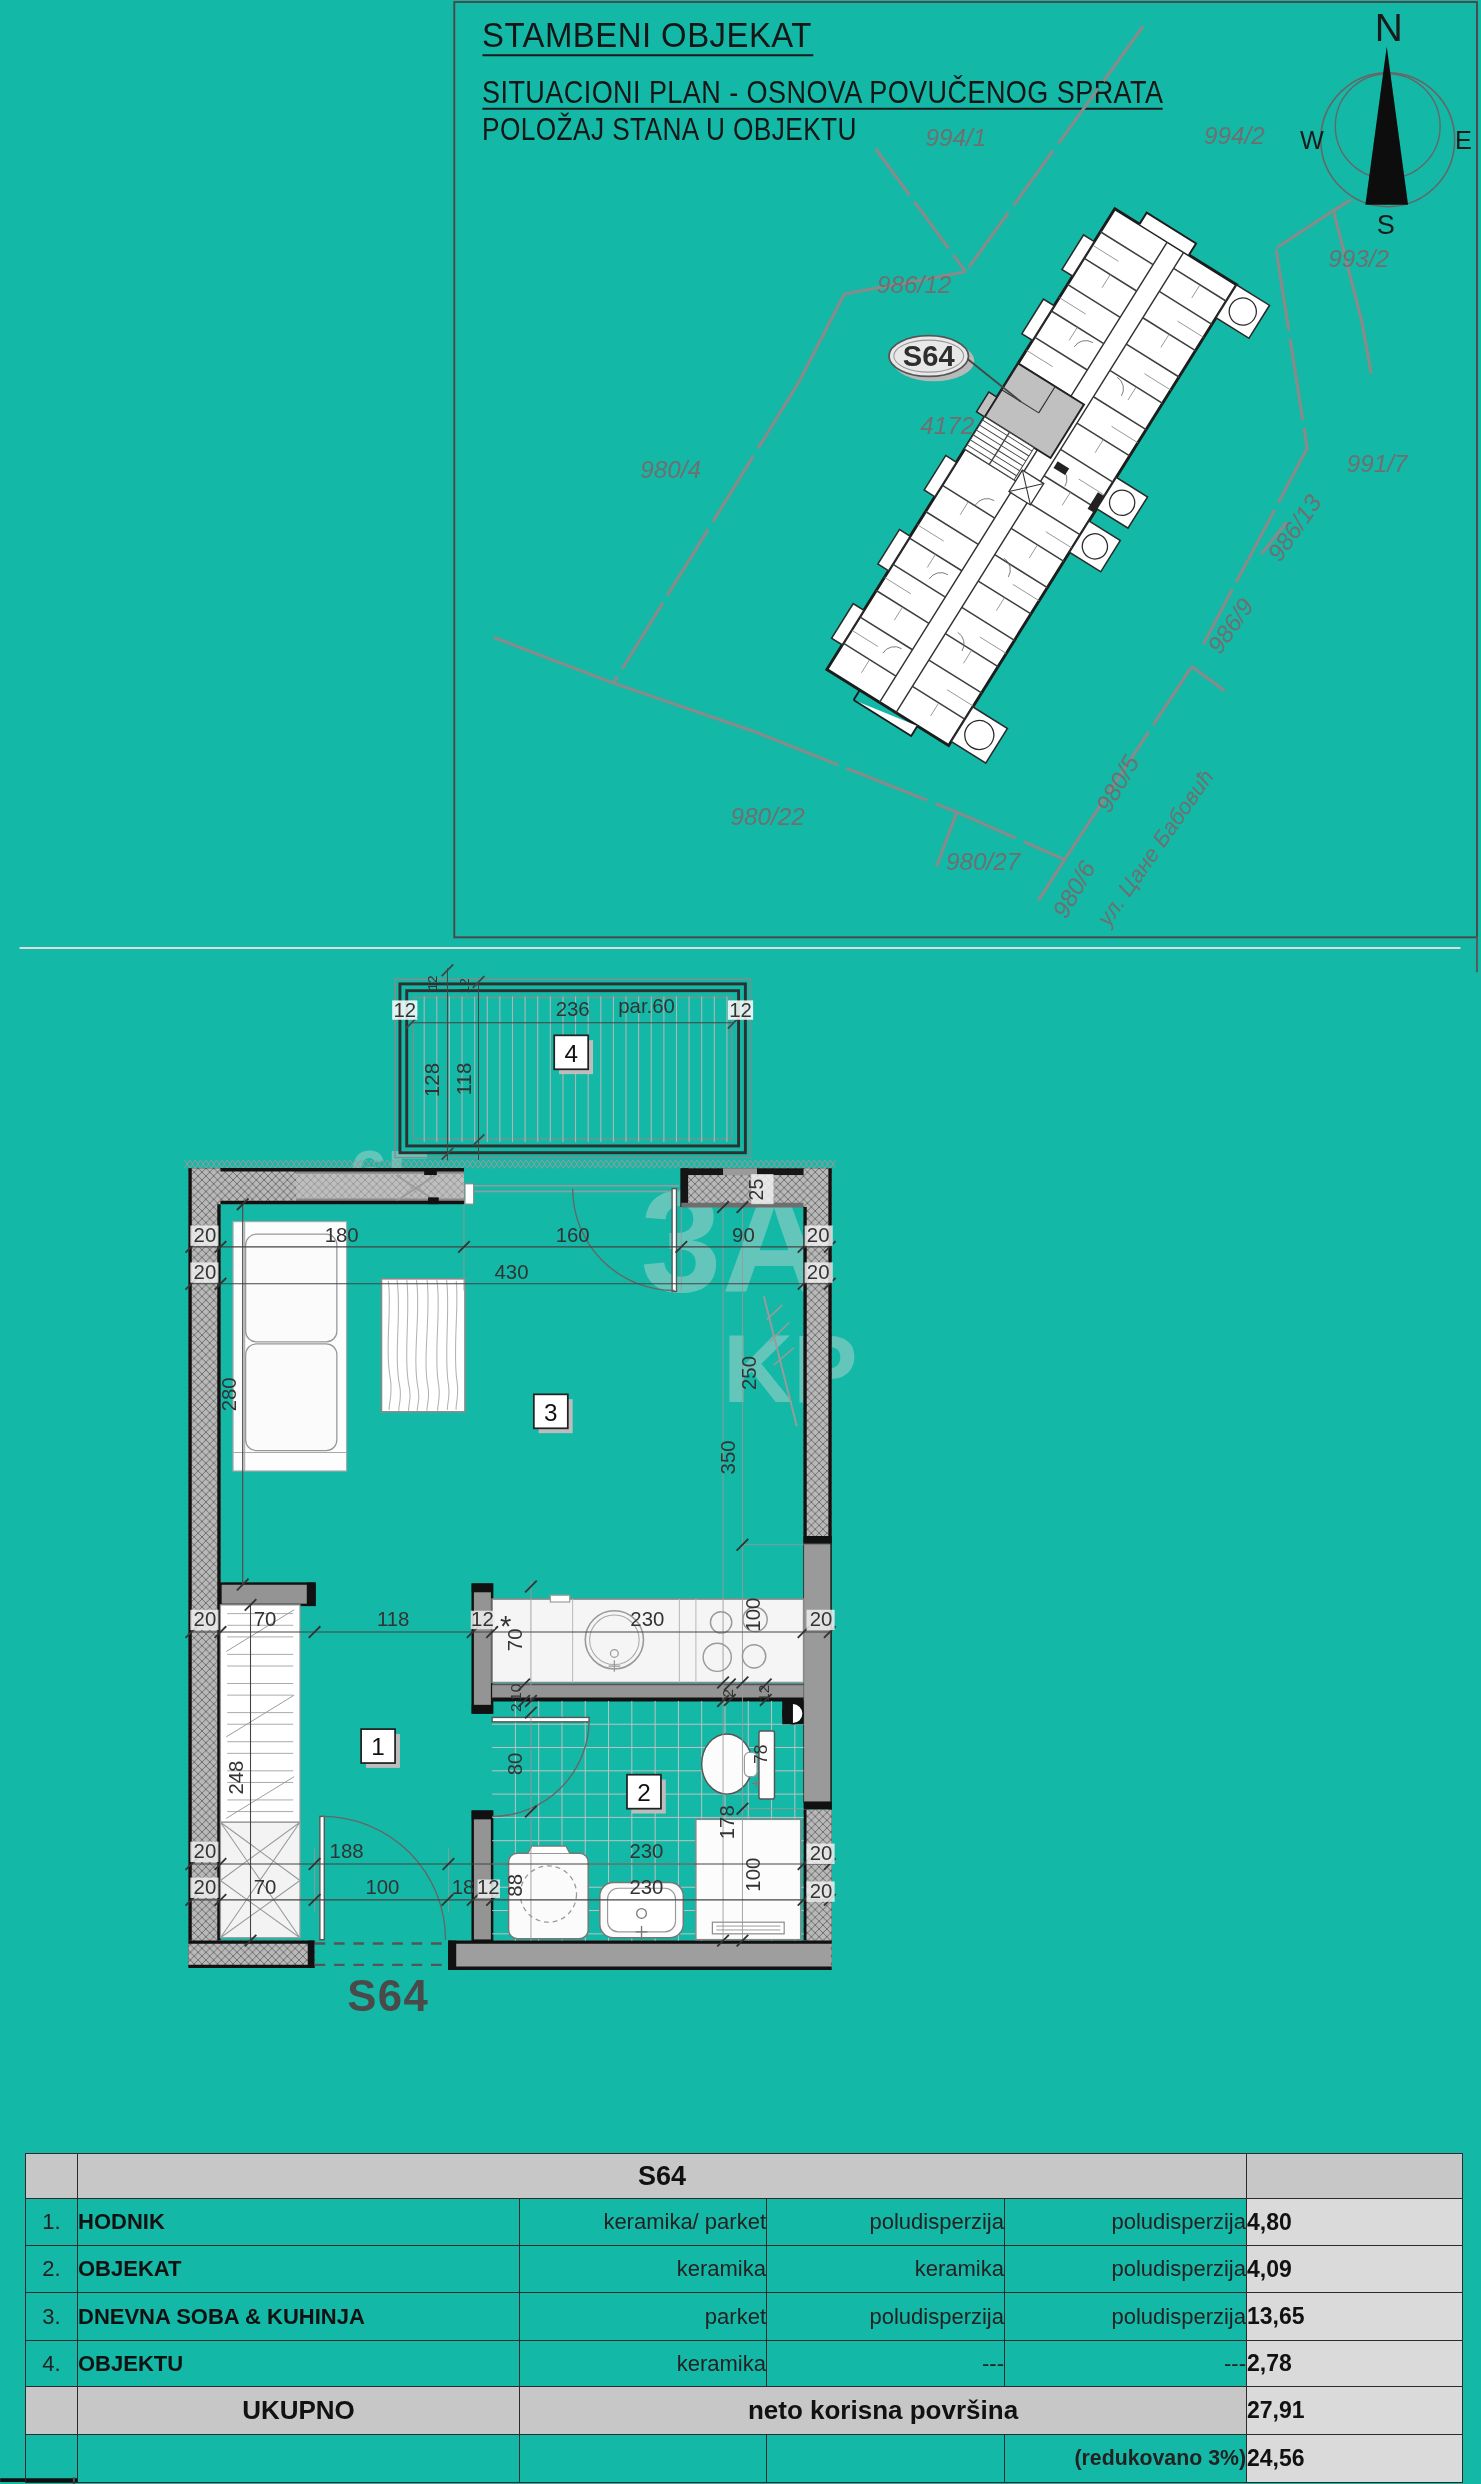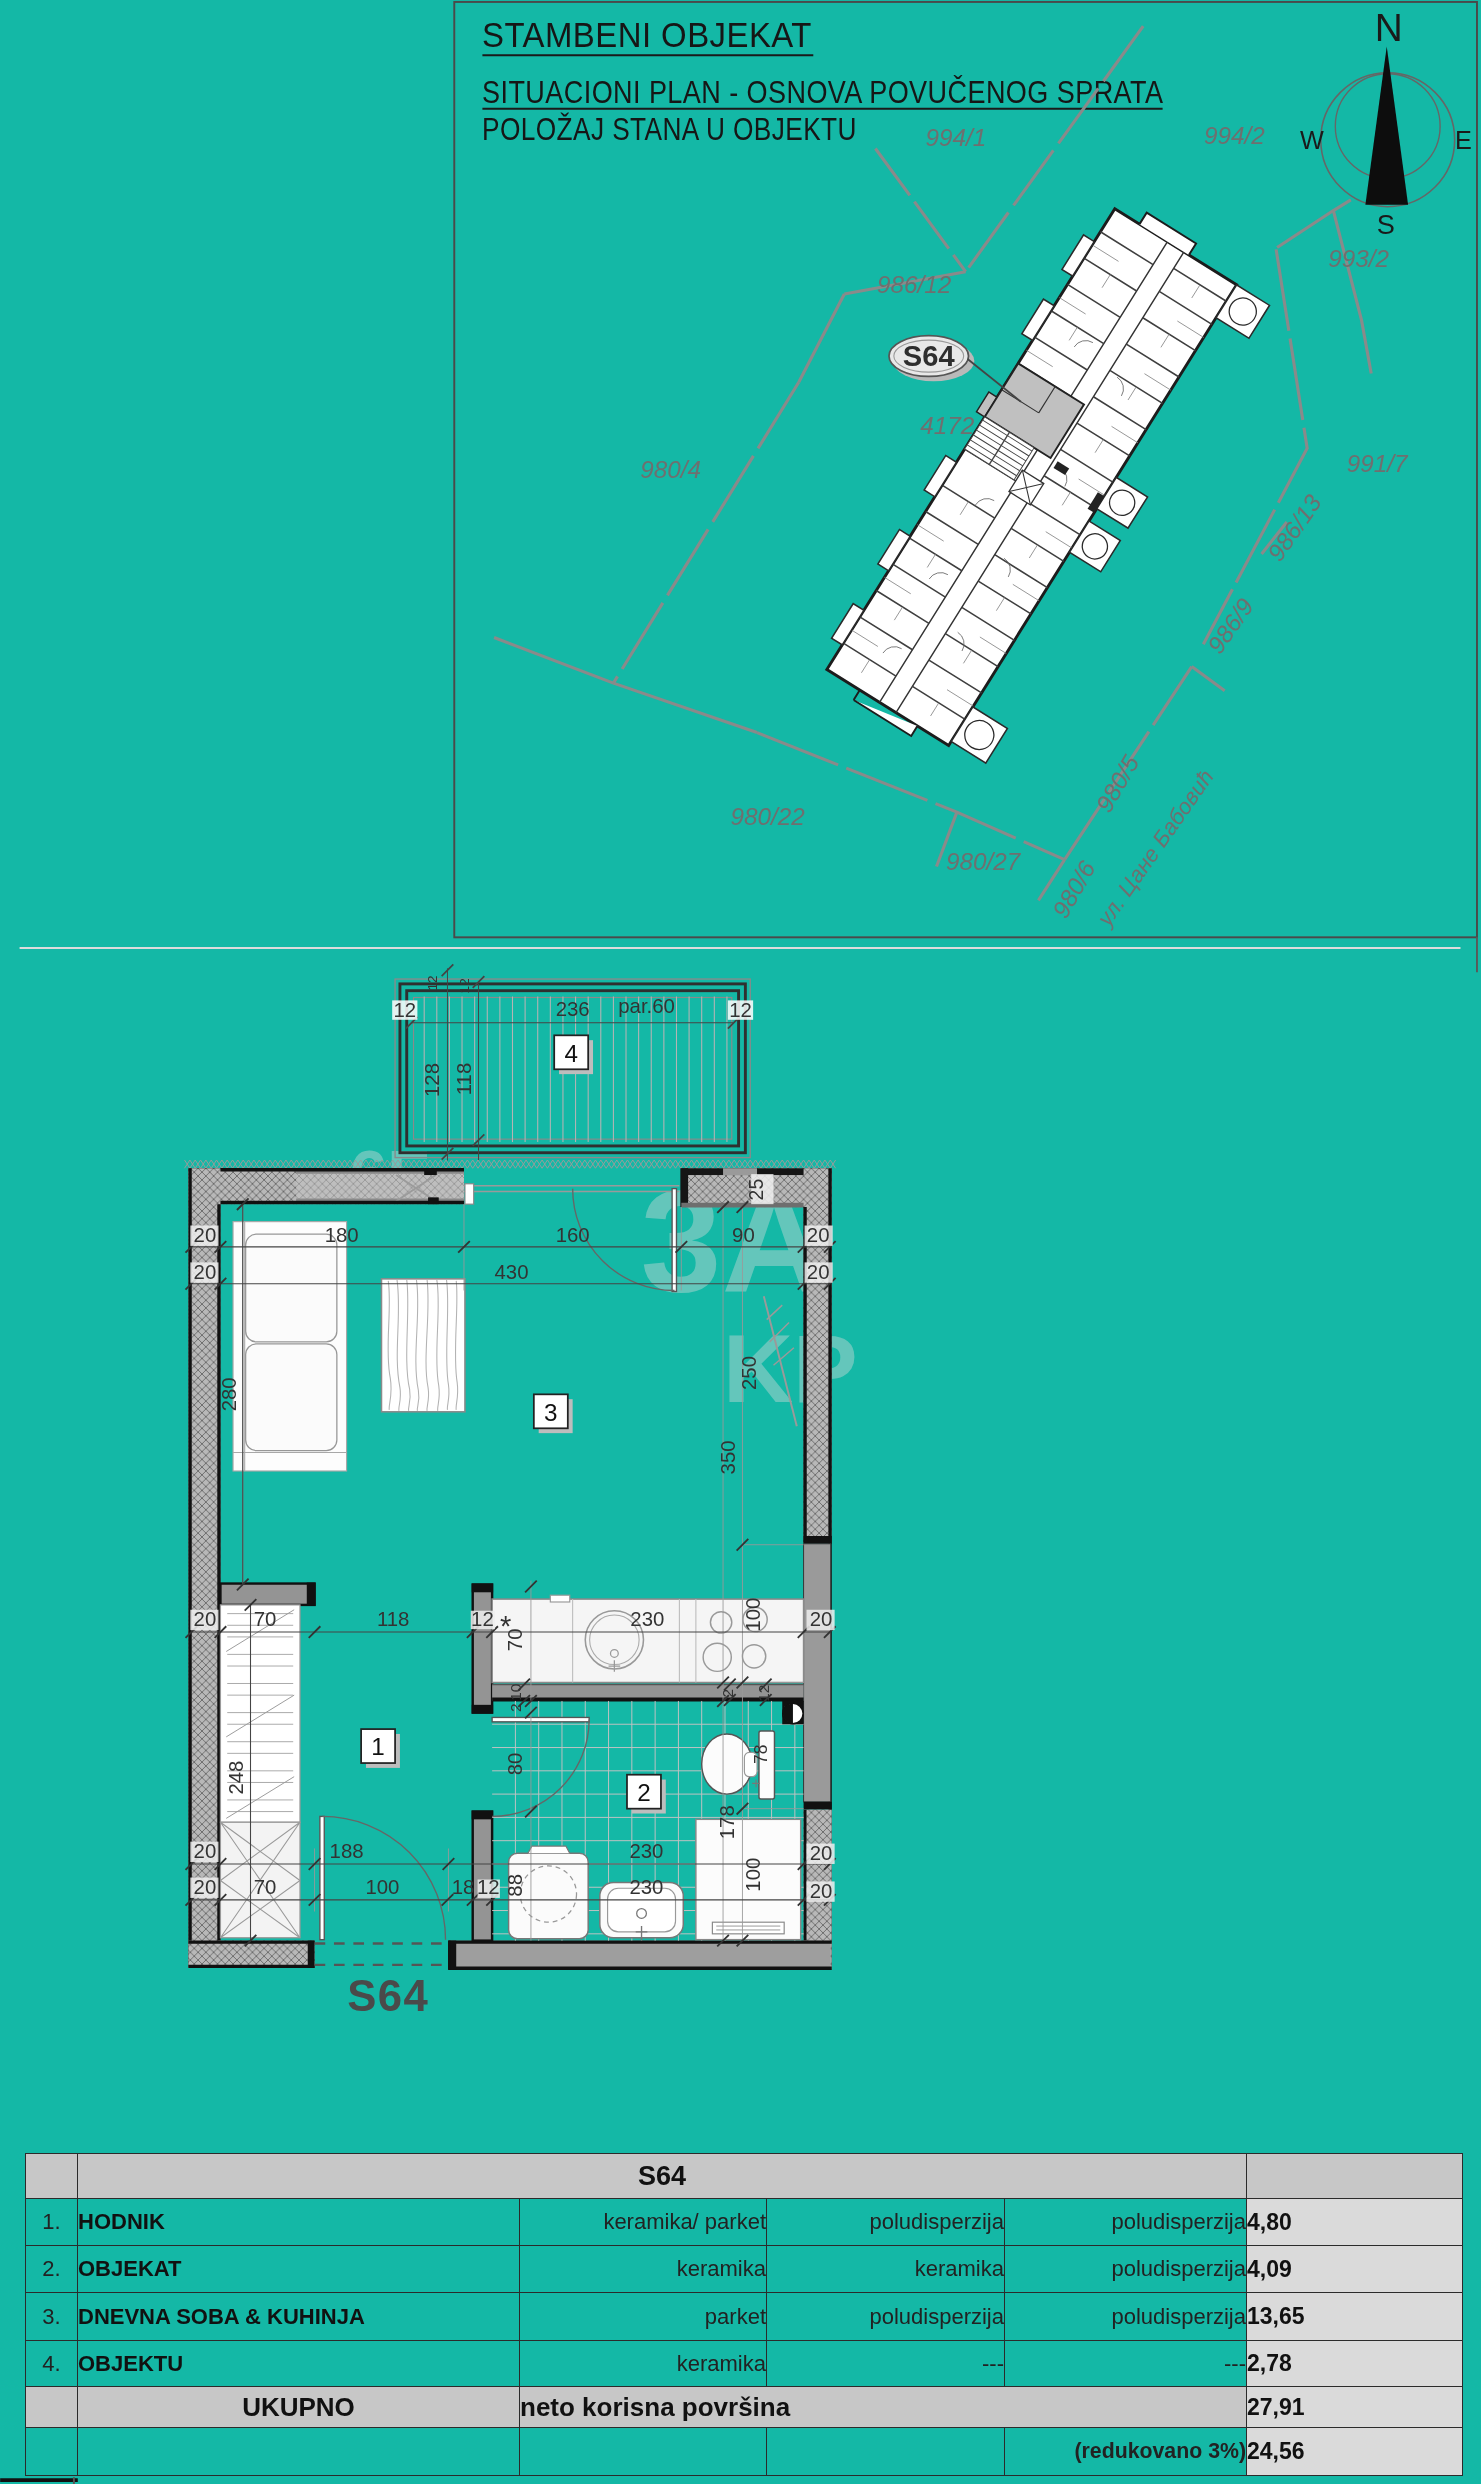--- a/index.html
+++ b/index.html
@@ -541,24 +541,24 @@
 
 <tr style="height:46px">
           <td class="no">4.</td>
           <td class="nm">OBJEKTU</td>
           <td class="mt">keramika</td>
           <td class="mt">---</td>
           <td class="mt">---</td>
           <td class="vl vg">2,78</td>
         </tr>
 
-<tr style="height:41px">
+<tr style="height:48px">
           <td class="gr"></td>
           <td class="gr" style="text-align:center;font-weight:bold;font-size:26px;color:#111;">UKUPNO</td>
-          <td class="gr" colspan="3" style="font-weight:bold;font-size:26px;color:#111;">neto korisna površina</td>
+          <td class="gr" colspan="3" style="text-align:center;font-weight:bold;font-size:26px;color:#111;">neto korisna površina</td>
           <td class="vl vg">27,91</td>
         </tr>
 
 <tr style="height:48px">
           <td></td>
           <td></td>
           <td></td>
           <td></td>
           <td class="mt" style="font-size:21.3px;font-weight:bold;">(redukovano 3%)</td>
           <td class="vl vg">24,56</td>

